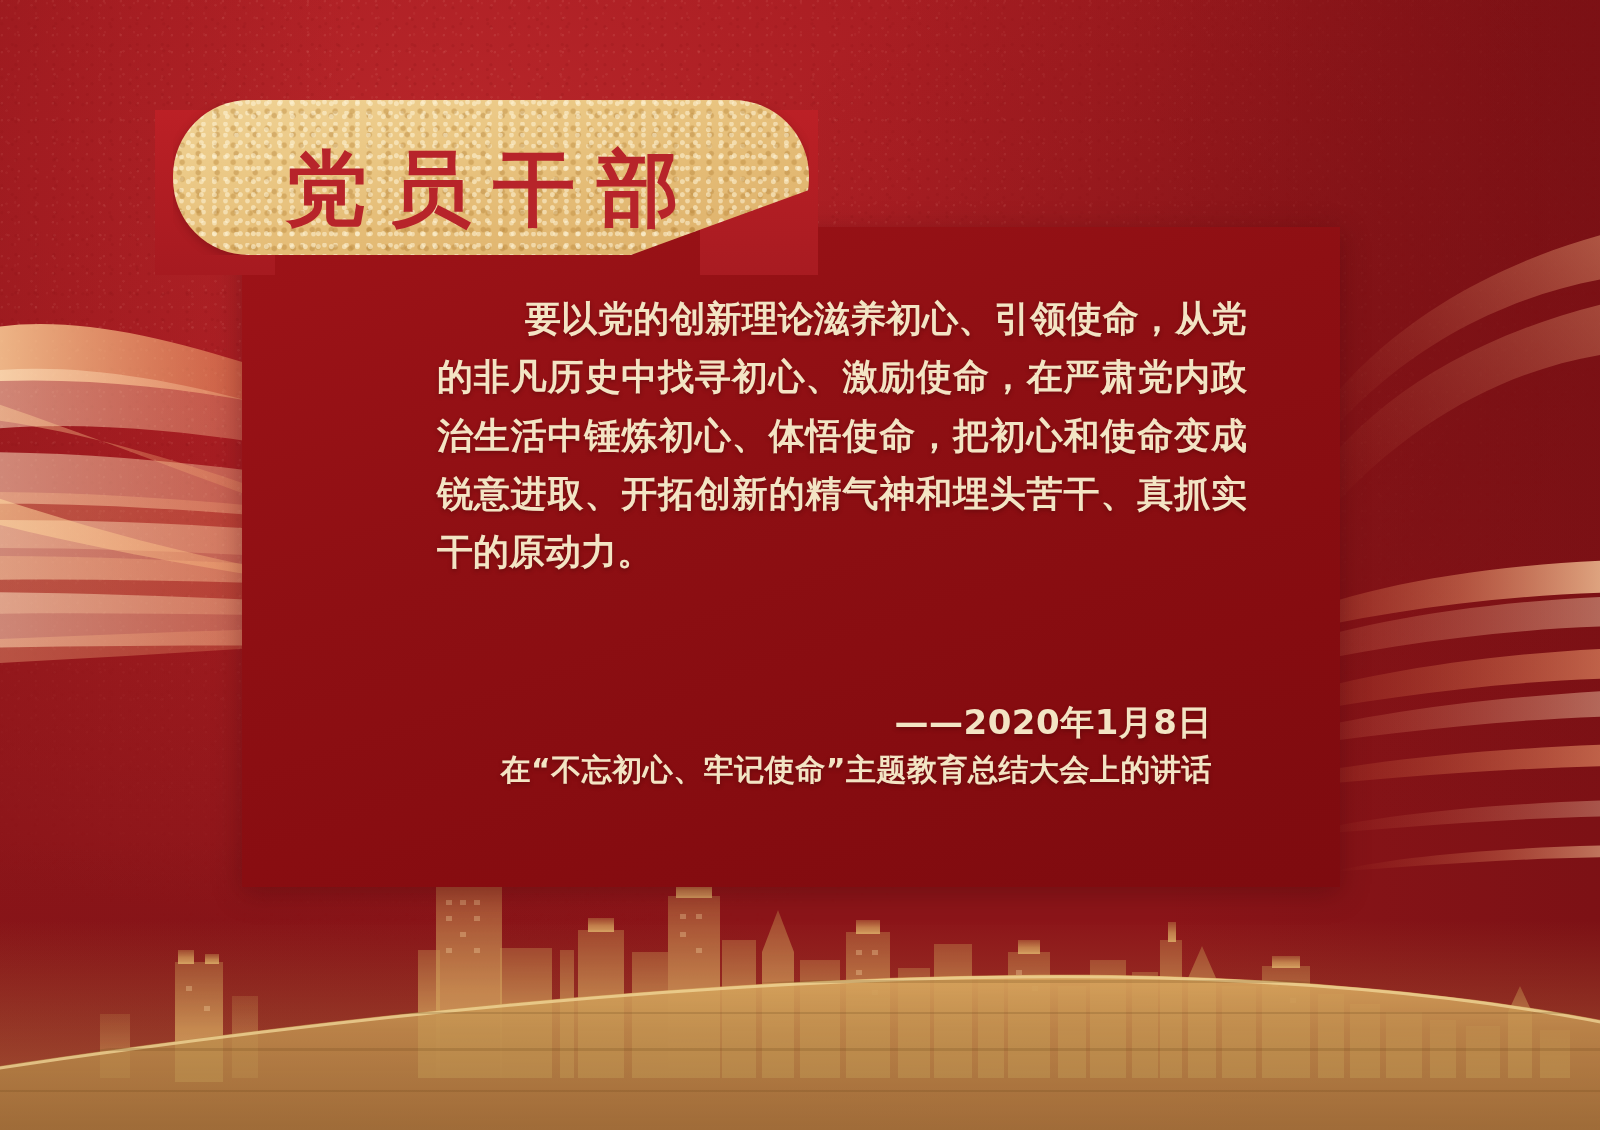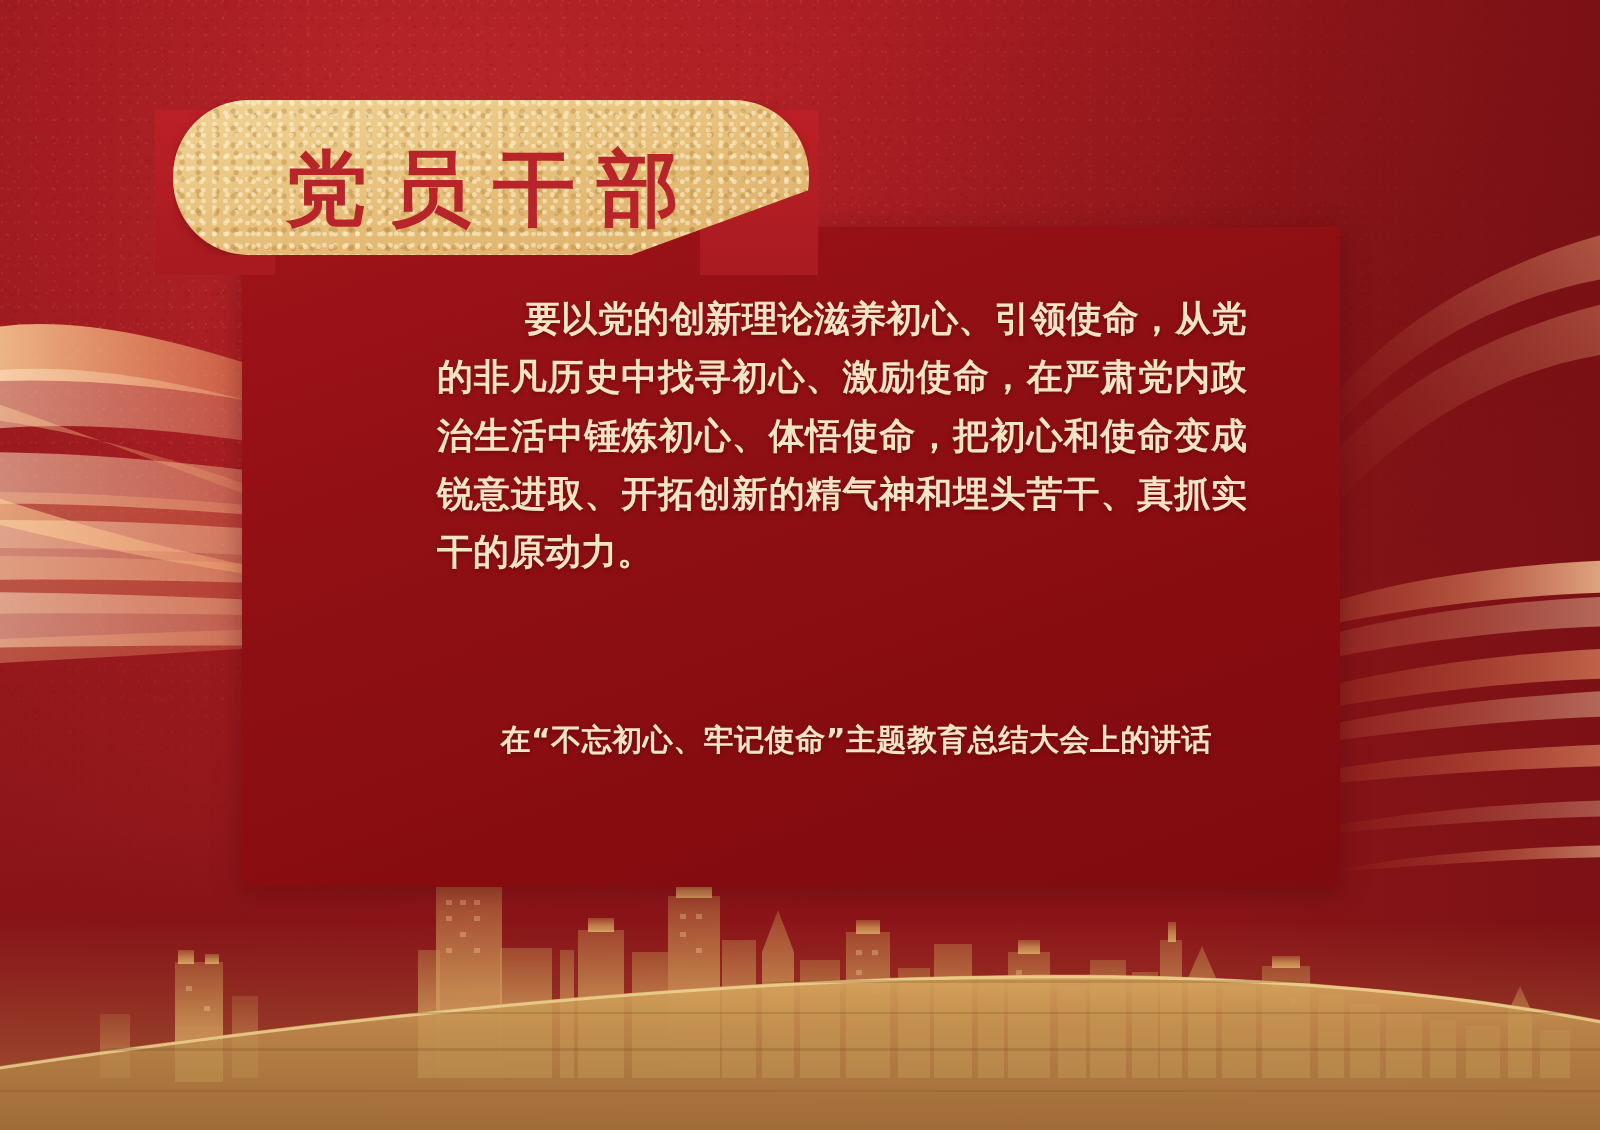--- a/index.html
+++ b/index.html
@@ -169,21 +169,21 @@
     font-family: "DejaVu Sans", "Liberation Sans", sans-serif;
     text-shadow: 0 2px 4px rgba(50,4,6,.35);
   }
   .attrib-date {
     font-size: 34px;
     font-weight: 700;
     line-height: 1.25;
     letter-spacing: .5px;
   }
   .attrib-source {
-    margin-top: 19px;
+    margin-top: 6px;
     font-size: 30px;
     font-weight: 700;
     line-height: 1.3;
     letter-spacing: .5px;
   }
 </style>
 </head>
 <body>
 
 <div id="poster">
@@ -359,20 +359,21 @@
         <rect x="0" y="248" width="1600" height="3"></rect>
         <rect x="0" y="290" width="1600" height="2"></rect>
       </g>
     </svg>
   </div>
 
   <div class="panel">
     <div class="quote">要以党的创新理论滋养初心、引领使命，从党的非凡历史中找寻初心、激励使命，在严肃党内政治生活中锤炼初心、体悟使命，把初心和使命变成锐意进取、开拓创新的精气神和埋头苦干、真抓实干的原动力。</div>
 
     <div class="attrib">
+      <div class="attrib-date">——2020年1月8日</div>
       <div class="attrib-source">在“不忘初心、牢记使命”主题教育总结大会上的讲话</div>
     </div>
   </div>
 
   <div class="banner-wrap">
     <div class="banner-fold-left"></div>
     <div class="banner-fold-right"></div>
     <div class="banner-gold"></div>
     <div class="banner-text">党员干部</div>
   </div>

